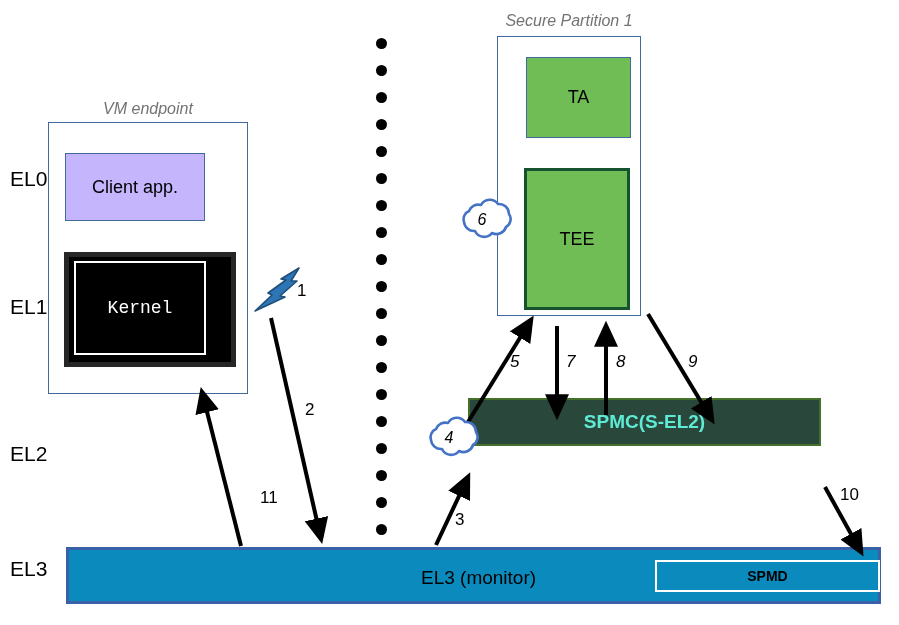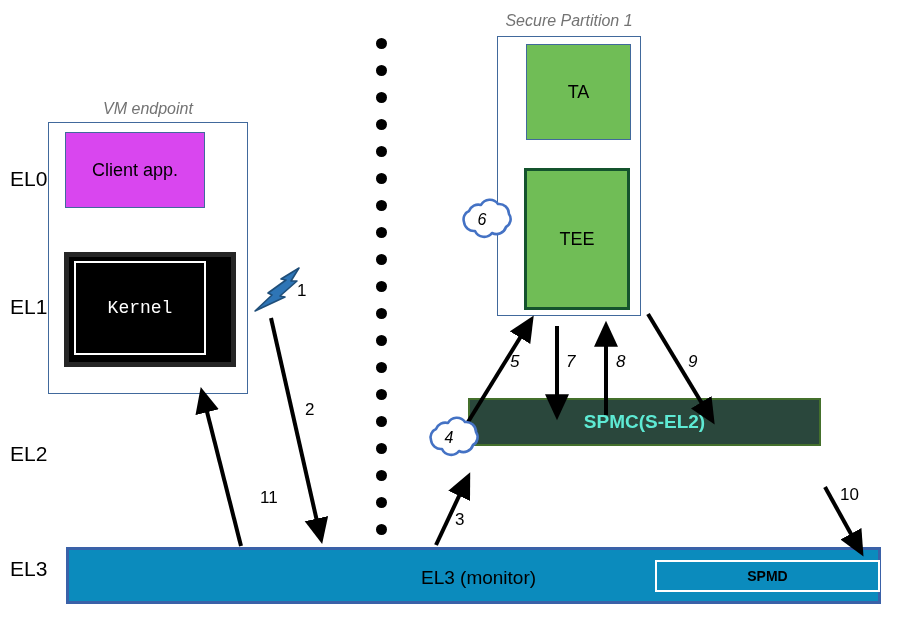--- a/index.html
+++ b/index.html
@@ -37,22 +37,22 @@
   
   .vm-box {
     left: 48px; top: 122px; width: 200px; height: 272px;
     border: 1px solid #41699c;
     background: #ffffff;
     box-sizing: border-box;
   }
 
   
   .client-app {
-    left: 65px; top: 132px; width: 140px; height: 76px;
-    background: #d946ef;
+    left: 65px; top: 153px; width: 140px; height: 68px;
+    background: #c4b5fd;
     border: 1px solid #41699c;
     box-sizing: border-box;
     display: flex; align-items: center; justify-content: center;
     font-size: 18px; color: #000000;
   }
 
   
   .kernel-outer {
     left: 64px; top: 252px; width: 172px; height: 115px;
     background: #000000;
@@ -79,21 +79,21 @@
   }
 
   
   .sp-box {
     left: 497px; top: 36px; width: 144px; height: 280px;
     border: 1px solid #41699c;
     background: #ffffff;
     box-sizing: border-box;
   }
   .ta-box {
-    left: 526px; top: 44px; width: 105px; height: 96px;
+    left: 526px; top: 57px; width: 105px; height: 81px;
     background: #70bd56;
     border: 1px solid #41699c;
     box-sizing: border-box;
     display: flex; align-items: center; justify-content: center;
     font-size: 18px; color: #000000;
   }
   .tee-box {
     left: 524px; top: 168px; width: 106px; height: 142px;
     background: #70bd56;
     border: 3px solid #14532d;

